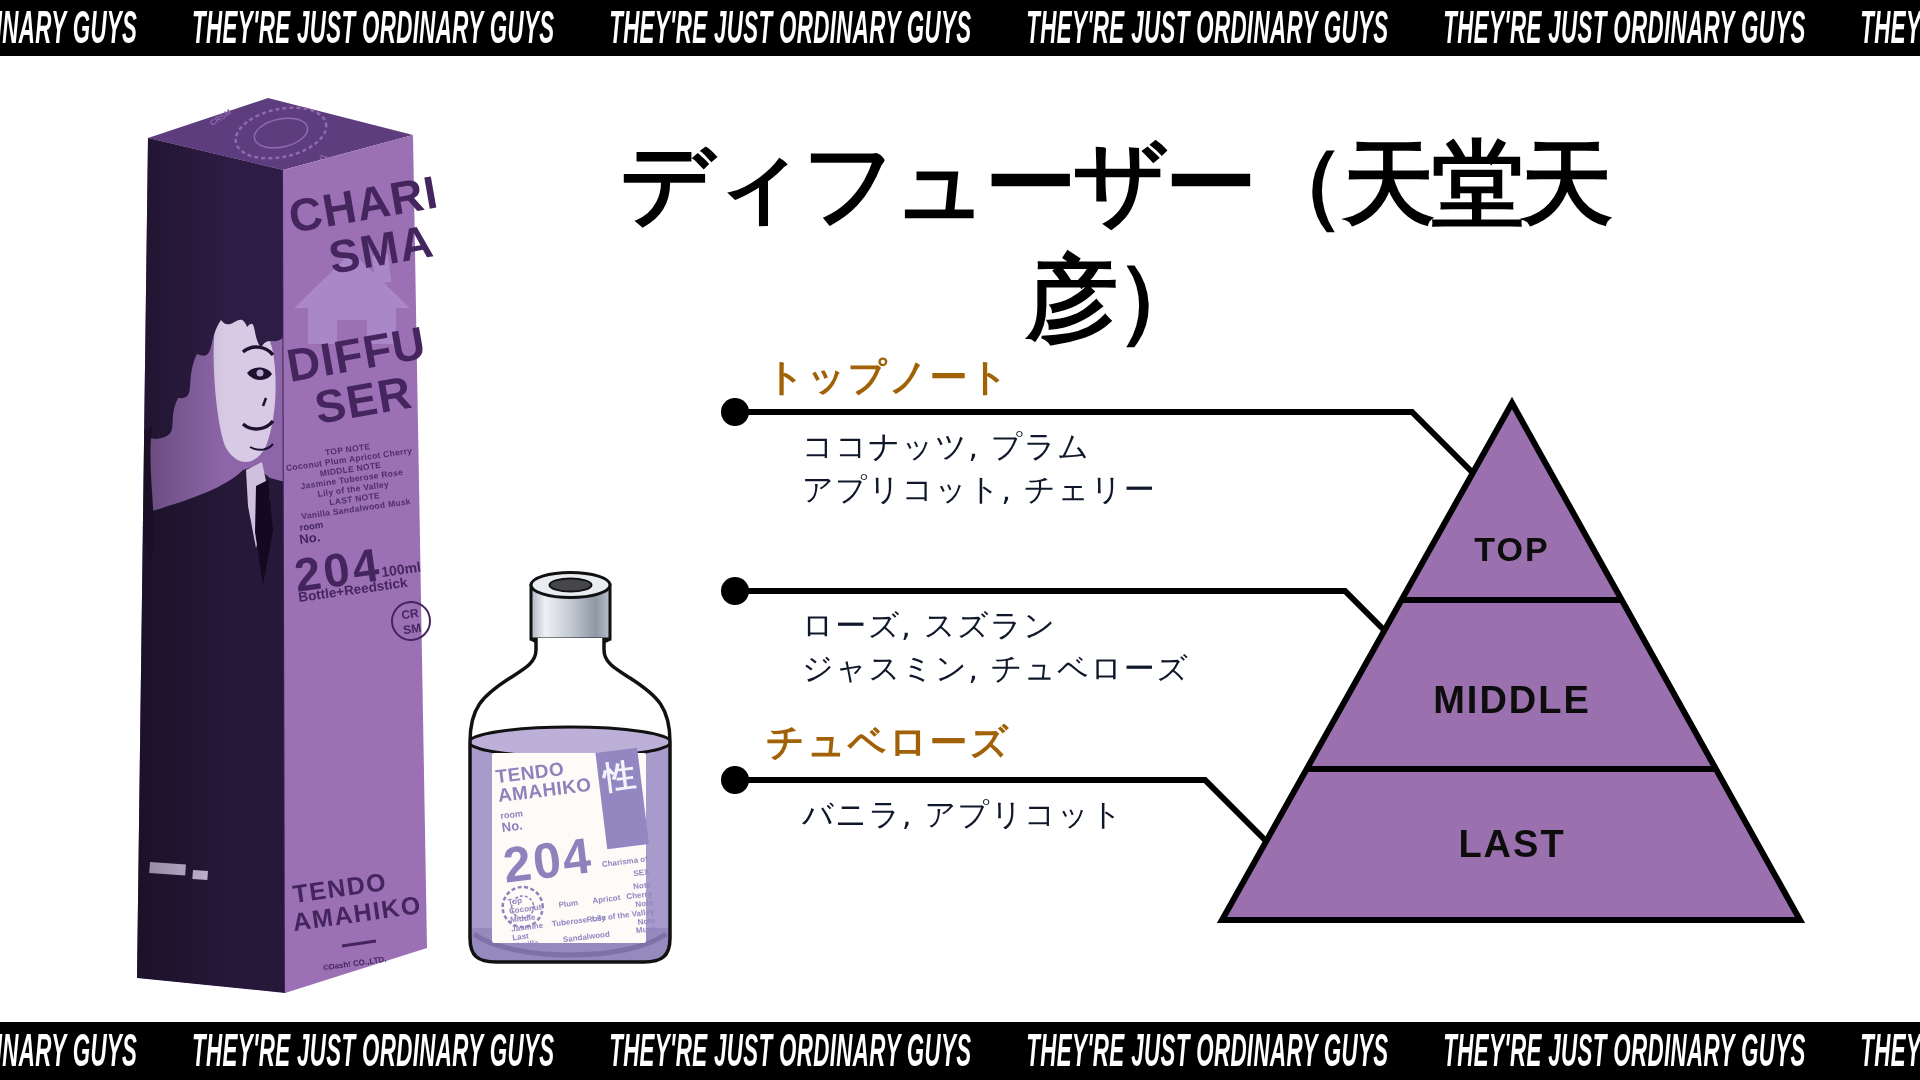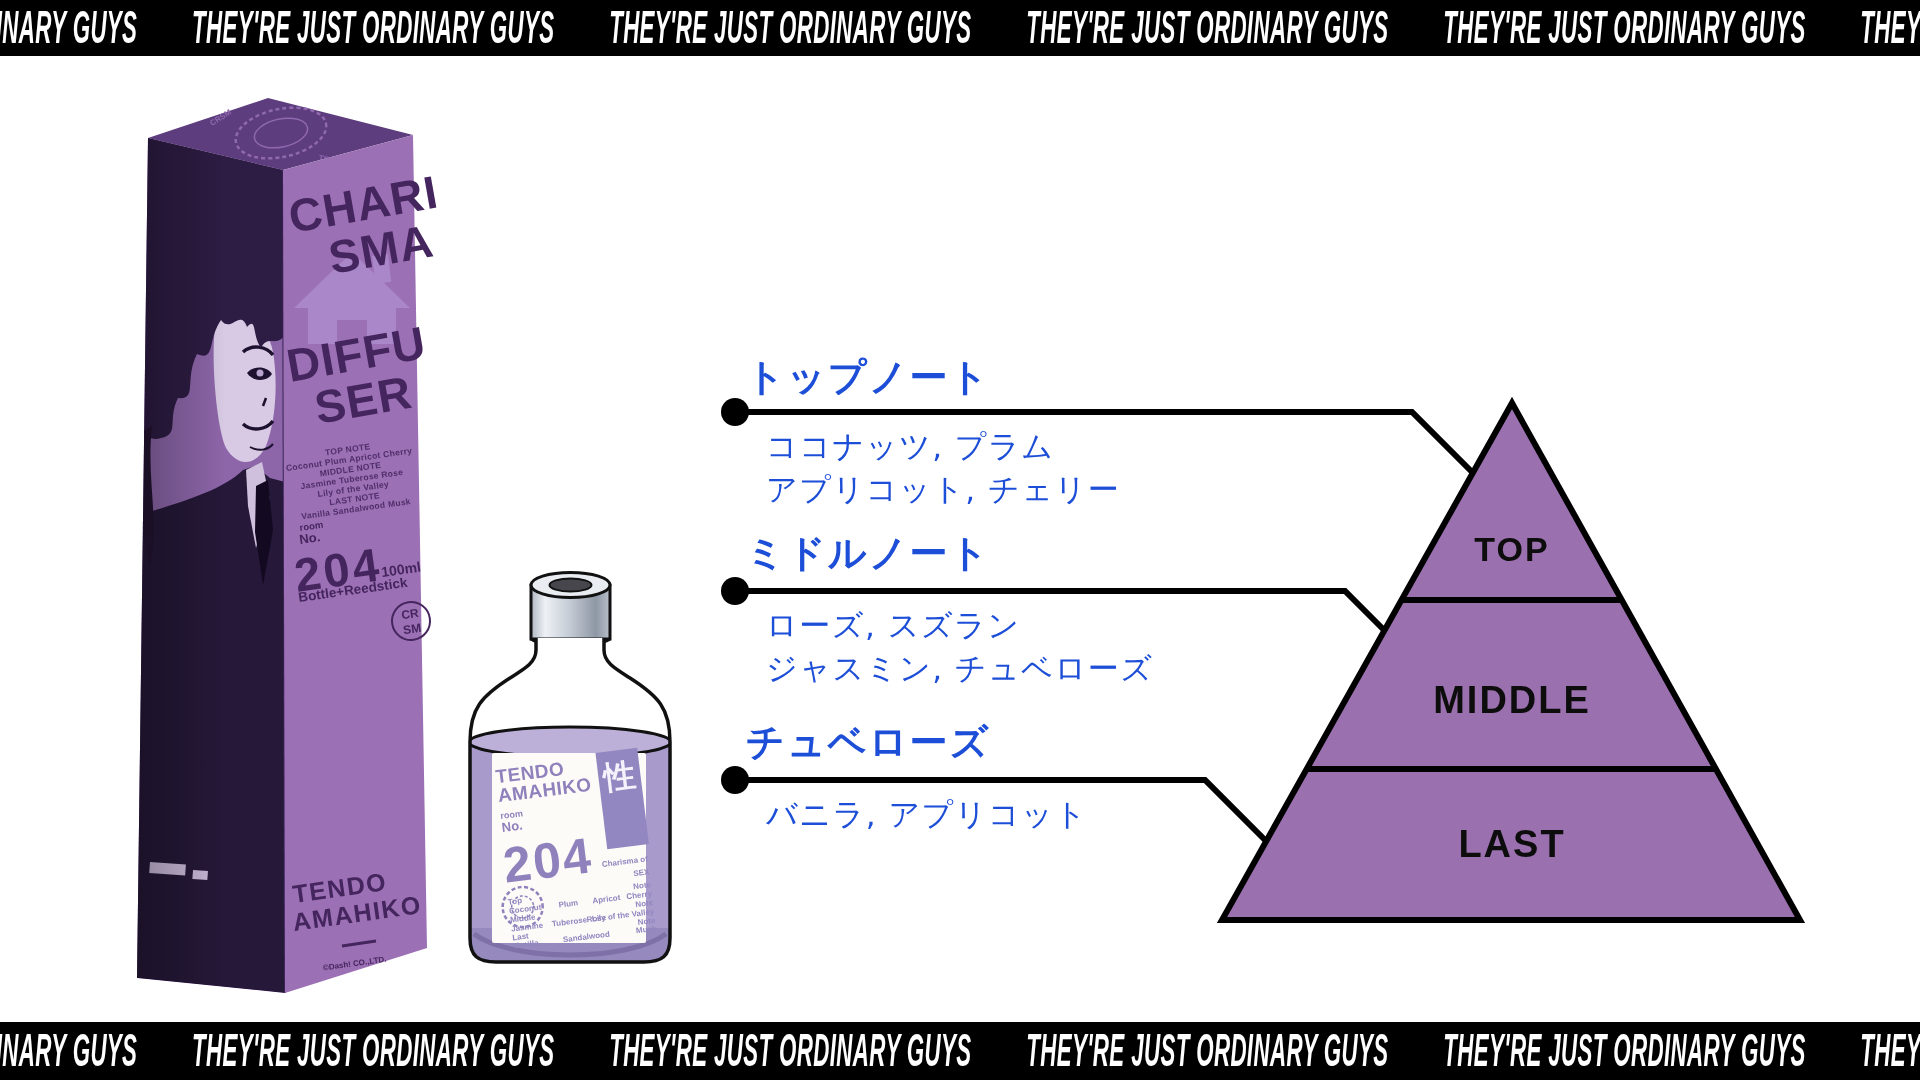--- a/index.html
+++ b/index.html
@@ -15,26 +15,26 @@
           transform:scale(0.72,1.5);transform-origin:0 50%;
           font-family:"Liberation Sans",sans-serif;font-weight:bold;font-style:italic;
           font-size:31px;color:#fff;letter-spacing:0.5px;}
 
   
   .title{position:absolute;left:560px;top:126px;width:1110px;text-align:center;
          font-family:"DejaVu Sans","Liberation Sans",sans-serif;
          font-weight:900;font-size:92px;letter-spacing:-3px;color:#000;line-height:1.25;}
 
   
-  .note-heading{position:absolute;left:746px;
+  .note-heading{position:absolute;left:766px;
          font-family:"DejaVu Sans","Liberation Sans",sans-serif;
-         font-weight:900;font-size:38px;line-height:44px;letter-spacing:2px;color:#1d4ed8;}
-  .note-body{position:absolute;left:766px;
+         font-weight:900;font-size:38px;line-height:44px;letter-spacing:2px;color:#a16207;}
+  .note-body{position:absolute;left:802px;
          font-family:"DejaVu Sans","Liberation Sans",sans-serif;
-         font-weight:400;font-size:31px;line-height:43px;letter-spacing:1.5px;color:#1d4ed8;}
+         font-weight:400;font-size:31px;line-height:43px;letter-spacing:1.5px;color:#0f172a;}
 
   
   #scene{position:absolute;left:0;top:0;}
   .cline{stroke:#000;stroke-width:6;fill:none;}
   .cdot{fill:#000;}
   .pdiv{stroke:#000;stroke-width:6;}
   .pyr-label{font-family:"Liberation Sans",sans-serif;font-weight:bold;fill:#0d0d0d;
              text-anchor:middle;letter-spacing:2px;}
 
   
@@ -233,28 +233,28 @@
           <text class="lbl-s" x="502" y="934">Last</text>
           <text class="lbl-s" x="646" y="934" text-anchor="end">Note</text>
           <text class="lbl-s" x="502" y="942">Vanilla</text>
           <text class="lbl-s" x="552" y="942">Sandalwood</text>
           <text class="lbl-s" x="646" y="942" text-anchor="end">Musk</text>
         </g>
       </g>
     </g>
   </svg>
 
+  <div class="title">ディフューザー（天堂天彦）</div>
 
   <div class="note-heading" style="top:355px">トップノート</div>
   <div class="note-body" style="top:425px">
     <div>ココナッツ, プラム</div>
     <div>アプリコット, チェリー</div>
   </div>
 
-  <div class="note-heading" style="top:531px">ミドルノート</div>
   <div class="note-body" style="top:604px">
     <div>ローズ, スズラン</div>
     <div>ジャスミン, チュベローズ</div>
   </div>
 
   <div class="note-heading" style="top:720px">チュベローズ</div>
   <div class="note-body" style="top:793px">
     <div>バニラ, アプリコット</div>
   </div>
 

